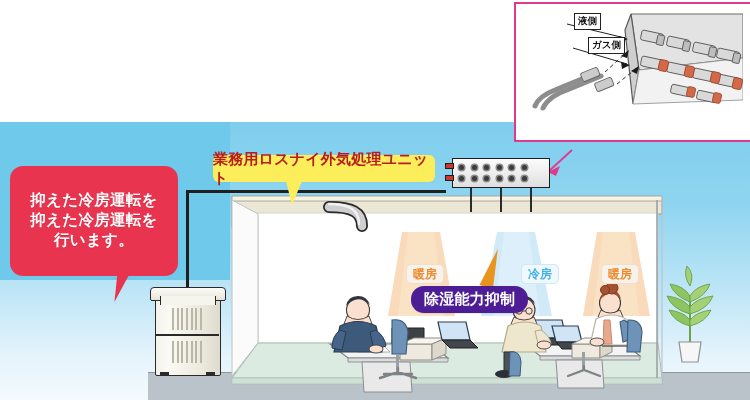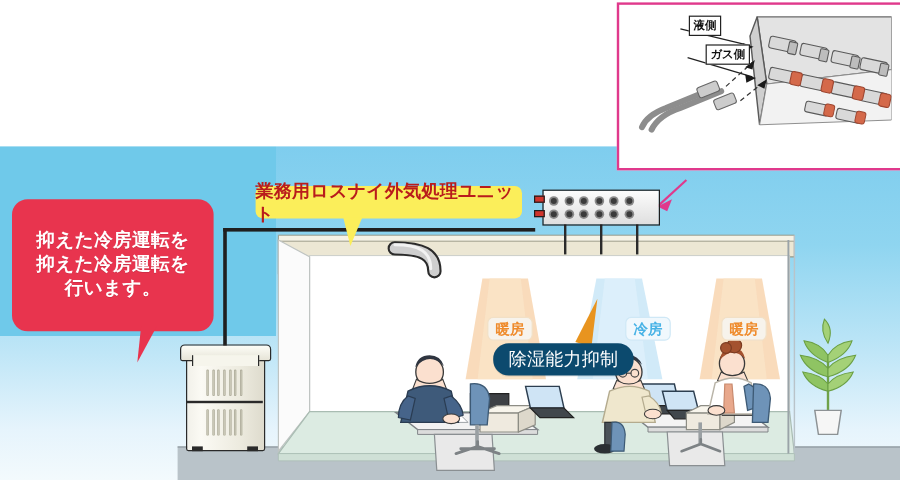--- a/index.html
+++ b/index.html
@@ -112,21 +112,21 @@
     background:#f7f3ec;
   }
   .badge.heat{color:#ef8b2c;border:1px solid #f2e0c6;}
   .badge.cool{color:#49b3e6;border:1px solid #cfe8f6;background:#f0f8fd;}
   .badge-humid{
     position:absolute;z-index:26;border-radius:11px;padding:3px 12px;
     background:#27b3a6;color:#fff;font-size:14px;font-weight:bold;
   }
   .pill-orange{
     position:absolute;z-index:28;border-radius:13px;padding:4px 13px;
-    background:#0c4a6e;color:#fff;font-size:15px;font-weight:normal;letter-spacing:.2px;
+    background:#4c1d95;color:#fff;font-size:15px;font-weight:bold;letter-spacing:.2px;
     box-shadow:0 1px 0 rgba(0,0,0,.08);
     text-align:right;
   }
   .pill-pointer{
     position:absolute;z-index:27;width:0;height:0;
     border-left:7px solid transparent;border-right:7px solid transparent;
     border-bottom:40px solid #e8941f;
     transform:rotate(17deg);
   }
 

